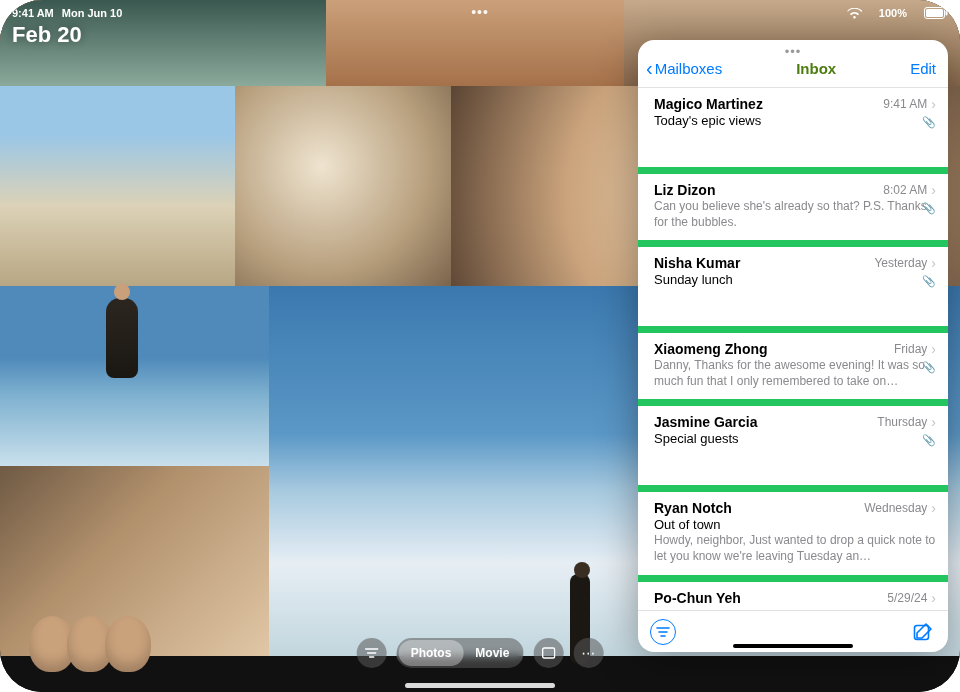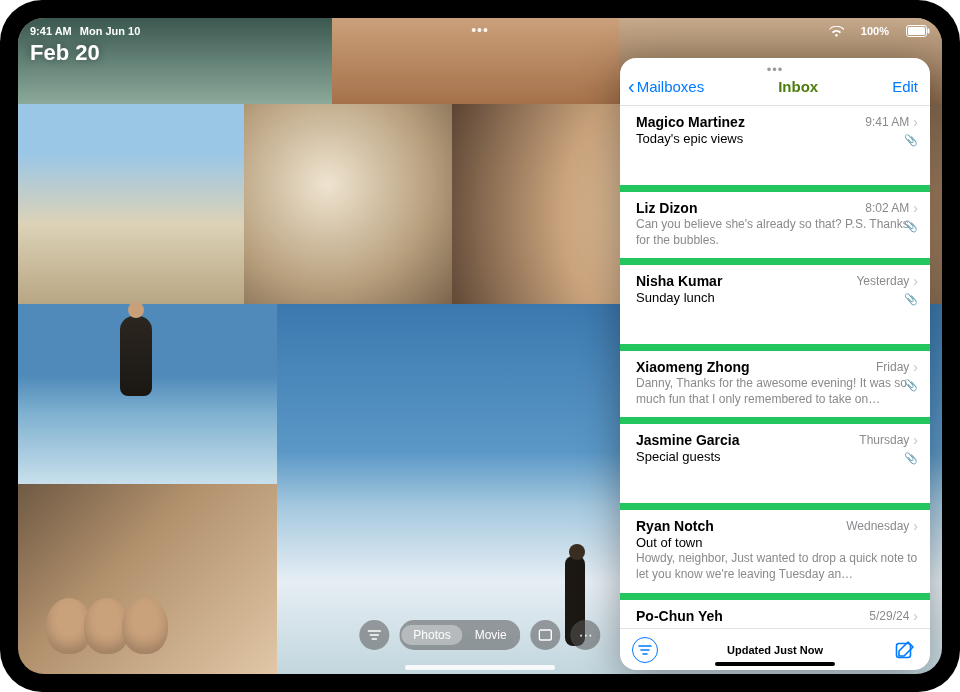--- a/index.html
+++ b/index.html
@@ -1,19 +1,18 @@
 <!DOCTYPE html>
 <html><head>
 <meta charset="utf-8">
 <style>
   * { box-sizing: border-box; margin: 0; padding: 0; }
   html, body { width: 960px; height: 692px; background:#fff; font-family: -apple-system, "Helvetica Neue", Arial, sans-serif; }
   .device {
     width: 960px; height: 692px; background:#000; border-radius: 42px; position:relative; overflow:hidden;
-    padding: 18px;
   }
   .screen {
     width: 100%; height: 100%; background:#111; border-radius: 26px; position:relative; overflow:hidden;
   }
   
   .status-bar {
     position:absolute; top:2px; left:0; right:0; height:22px; display:flex; justify-content:space-between;
     align-items:center; padding: 0 12px; font-size:11px; font-weight:600; z-index:500;
     color: #fff;
   }
@@ -59,22 +58,22 @@
   .photos-toolbar {
     position:absolute; left:50%; transform:translateX(-50%); bottom:22px; height:34px;
     display:flex; align-items:center; gap:10px; z-index:80;
   }
   .pt-pill { height:30px; border-radius:16px; background:rgba(90,90,90,.55); backdrop-filter:blur(4px);
     display:flex; align-items:center; padding:2px; }
   .pt-btn-round {
     width:30px; height:30px; border-radius:50%; background:rgba(90,90,90,.55);
     display:flex; align-items:center; justify-content:center; color:#fff;
   }
-  .pt-seg { height:20px; padding:0 12px; border-radius:14px; display:flex; align-items:center;
-    font-size:12px; font-weight:400; color:#fff;}
+  .pt-seg { height:26px; padding:0 12px; border-radius:14px; display:flex; align-items:center;
+    font-size:12px; font-weight:700; color:#fff;}
   .pt-seg.active { background:rgba(255,255,255,.35);}
   .home-indicator {
     position:absolute; bottom:4px; left:50%; transform:translateX(-50%); width:150px; height:5px;
     border-radius:3px; background:rgba(255,255,255,.85); z-index:1000;
   }
   
   .mail-panel {
     position:absolute; top:40px; right:12px; width:310px; height:612px;
     background:#fff; border-radius:16px; box-shadow: 0 8px 40px rgba(0,0,0,.35);
     display:flex; flex-direction:column; z-index:400; overflow:hidden;
@@ -289,21 +288,20 @@
 
   </div>
         </div>
 
       <div class="mail-footer">
         <div class="icon-btn">
           <svg width="14" height="12" viewBox="0 0 14 12">
               <path d="M1 2h12M3 6h8M5 10h4" stroke="#007aff" stroke-width="1.6" stroke-linecap="round"></path>
             </svg>
         </div>
-        <div class="status">Updated Just Now</div>
         <div class="icon-btn compose">
           <svg width="22" height="22" viewBox="0 0 22 22">
               <rect x="2.5" y="4.5" width="14" height="14" rx="2.5" fill="none" stroke="#007aff" stroke-width="1.6"></rect>
               <path d="M14 3l5 5-9 9H5v-5z" fill="none" stroke="#007aff" stroke-width="1.6" stroke-linejoin="round"></path>
             </svg>
         </div>
       </div>
       <div class="home-ind"></div>
     </div>
 

